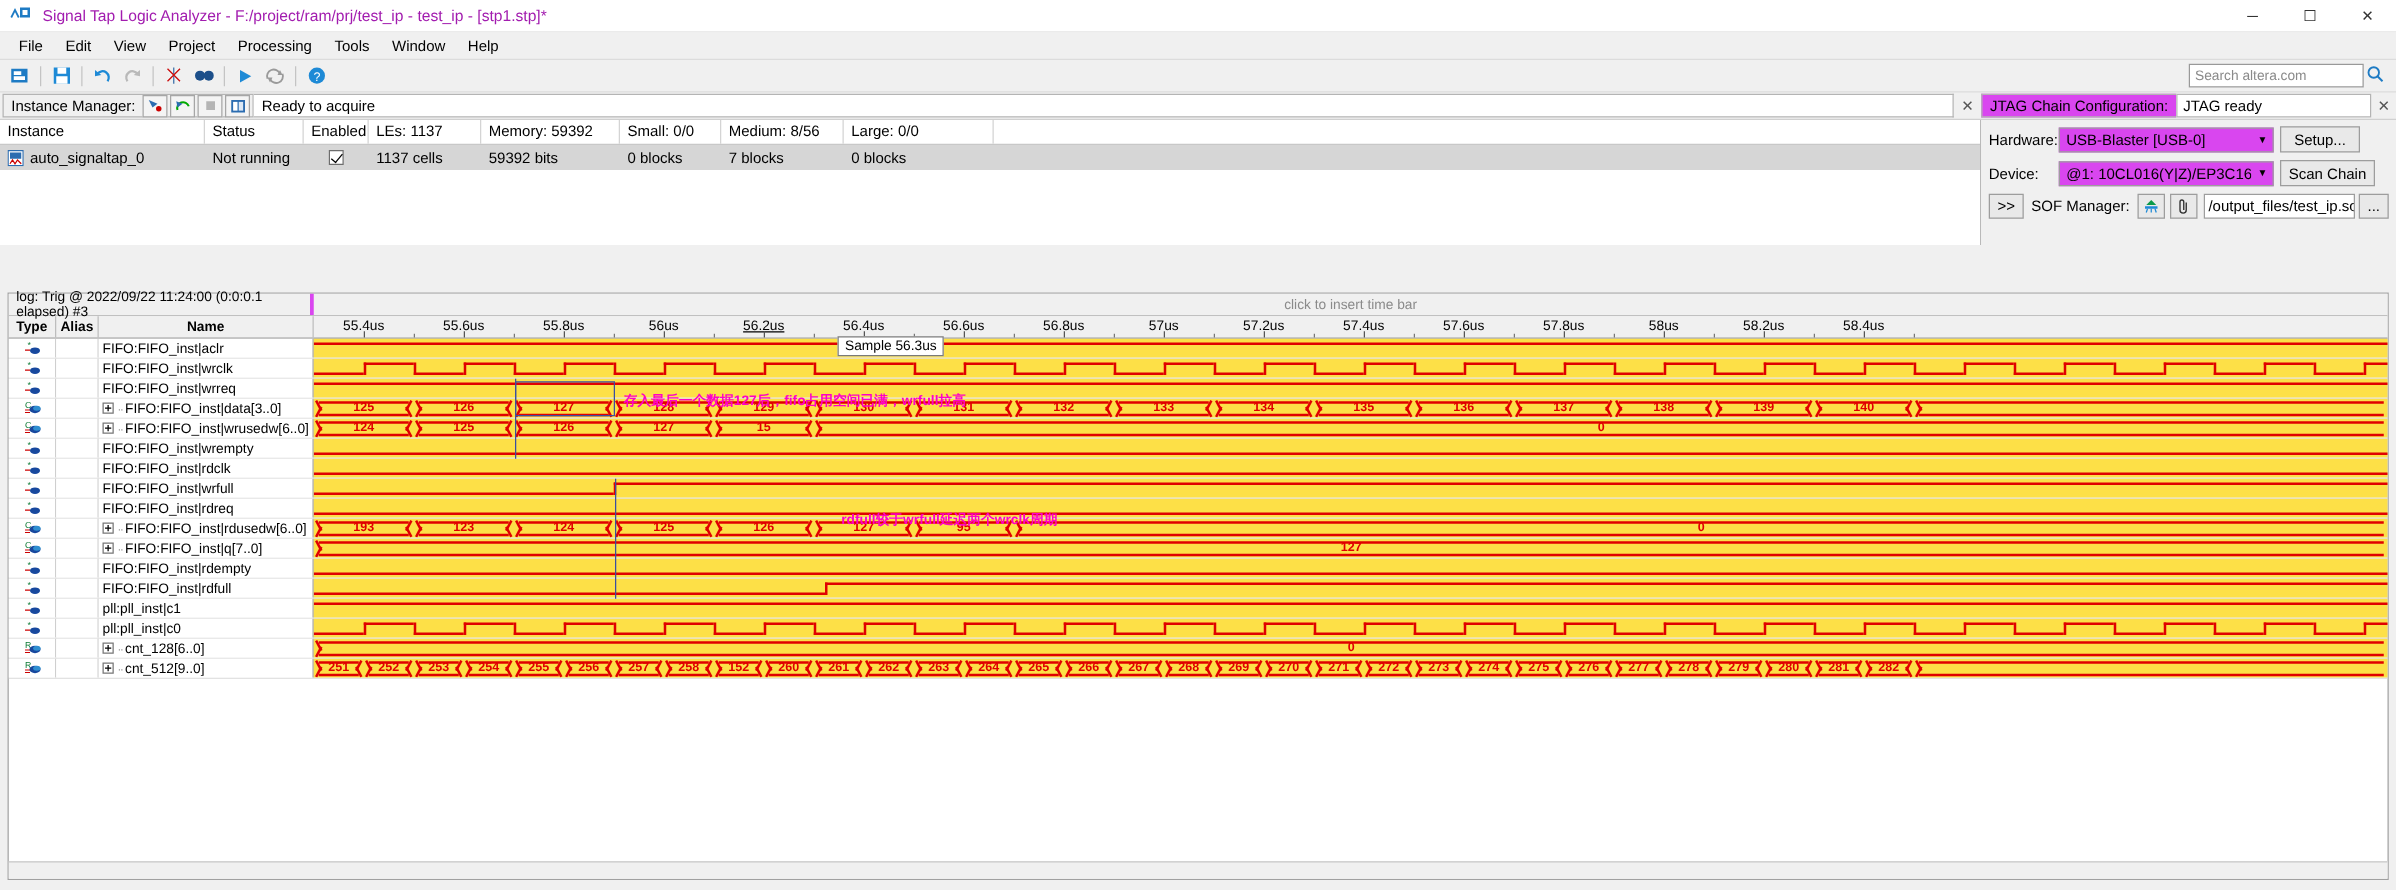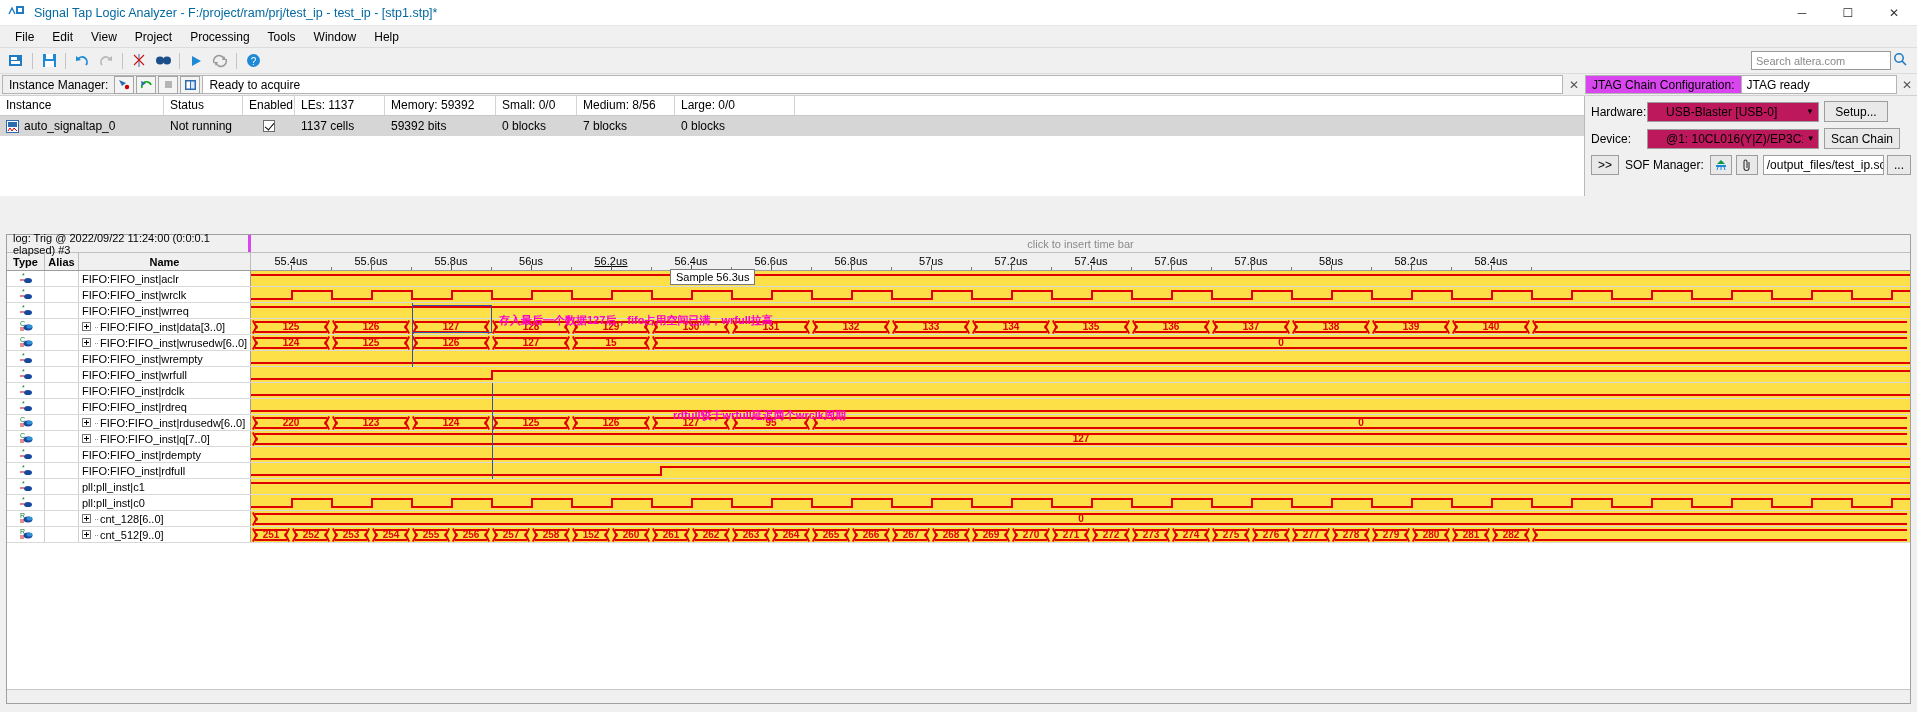--- a/index.html
+++ b/index.html
@@ -14,21 +14,21 @@
   
   #titlebar{
     height:26px; background:#ffffff; display:flex; align-items:center;
     border-bottom:1px solid #e5e5e5;
   }
   #titlebar .app-icon{
     width:22px; height:20px; margin-left:7px; margin-right:5px;
     position:relative;
   }
   #titlebar .app-icon svg{ display:block; }
-  #titlebar .title-text{ font-size:12.5px; color:#0369a1; }
+  #titlebar .title-text{ font-size:12.5px; color:#a21caf; }
   #titlebar .win-btns{ margin-left:auto; display:flex; height:26px; }
   #titlebar .win-btns div{
     width:46px; height:26px; display:flex; align-items:center; justify-content:center;
     font-size:12px; color:#333;
   }
   
   #menubar{
     height:22px; background:#f0f0f0; display:flex; align-items:center;
     padding-left:6px; border-bottom:1px solid #dcdcdc;
   }
@@ -72,22 +72,22 @@
   #insthdr .c{ border-right:1px solid #d4d4d4; padding:2px 6px; font-size:12px; overflow:hidden; white-space:nowrap;}
   #instrow{ display:flex; height:20px; background:#d6d6d6; align-items:center; }
   #instrow .c{ padding:0 6px; font-size:12px; display:flex; align-items:center; white-space:nowrap; }
   .ck{ width:12px; height:12px; border:1px solid #6d6d6d; background:#fff; position:relative; }
   .ck::after{ content:""; position:absolute; left:3px; top:0px; width:4px; height:8px;
               border:solid #000; border-width:0 1.6px 1.6px 0; transform:rotate(40deg); }
   
   #jtagpanel{ flex:0 0 332px; background:#f0f0f0; padding:5px 6px 0 6px; }
   .jrow{ display:flex; align-items:center; margin-bottom:6px; }
   .jrow .jl{ width:56px; font-size:12px; }
-  .jsel{ height:20px; border:1px solid #9d9d9d; background:#be185d; display:flex; align-items:center;
-         font-size:12px; padding-left:18px; position:relative; }
+  .jsel{ height:20px; border:1px solid #9d9d9d; background:#d946ef; display:flex; align-items:center;
+         font-size:12px; padding-left:5px; position:relative; }
   .jsel .arr{ margin-left:auto; width:16px; text-align:center; font-size:8px; }
   .jbtn{ height:21px; min-width:64px; border:1px solid #9d9d9d; background:#e9e9e9;
          display:flex; align-items:center; justify-content:center; font-size:12px; margin-left:5px; padding:0 6px;}
   .jsmall{ height:20px; width:22px; border:1px solid #9d9d9d; background:#e9e9e9;
            display:flex; align-items:center; justify-content:center; font-size:11px; }
   #soffile{ height:20px; flex:1; border:1px solid #9d9d9d; background:#fff; display:flex;
             align-items:center; font-size:12px; padding-left:3px; overflow:hidden; white-space:nowrap; }
   
   #wavepanel{
     position:absolute; left:6px; top:234px; width:1905px; height:470px;
@@ -808,42 +808,42 @@
       <div class="wrow">
         <div class="ctype">
           <svg width="16" height="13" viewBox="0 0 16 13">
             <text x="4" y="6" font-size="7" fill="#0a7a33" font-family="Liberation Sans">*</text>
             <line x1="2" y1="8" x2="6" y2="8" stroke="#c00" stroke-width="1"></line>
             <ellipse cx="10" cy="8.5" rx="4" ry="2.6" fill="#17489e"></ellipse>
           </svg>
         </div>
         <div class="calias"></div>
         <div class="cname">
+          <span>FIFO:FIFO_inst|rdclk</span>
+        </div>
+        <div class="cwave">
+          <div class="lineH" style="left: 0px; width: 1660px; top: 11px;"></div>
+        </div>
+      </div>
+      <div class="wrow">
+        <div class="ctype">
+          <svg width="16" height="13" viewBox="0 0 16 13">
+            <text x="4" y="6" font-size="7" fill="#0a7a33" font-family="Liberation Sans">*</text>
+            <line x1="2" y1="8" x2="6" y2="8" stroke="#c00" stroke-width="1"></line>
+            <ellipse cx="10" cy="8.5" rx="4" ry="2.6" fill="#17489e"></ellipse>
+          </svg>
+        </div>
+        <div class="calias"></div>
+        <div class="cname">
           <span>FIFO:FIFO_inst|wrfull</span>
         </div>
         <div class="cwave">
           <div class="lineH" style="left: 0px; width: 240px; top: 11px;"></div>
           <div class="vedge" style="left: 240px; top: 3px; height: 10px;"></div>
           <div class="lineH" style="left: 240px; width: 1420px; top: 3px;"></div>
-        </div>
-      </div>
-      <div class="wrow">
-        <div class="ctype">
-          <svg width="16" height="13" viewBox="0 0 16 13">
-            <text x="4" y="6" font-size="7" fill="#0a7a33" font-family="Liberation Sans">*</text>
-            <line x1="2" y1="8" x2="6" y2="8" stroke="#c00" stroke-width="1"></line>
-            <ellipse cx="10" cy="8.5" rx="4" ry="2.6" fill="#17489e"></ellipse>
-          </svg>
-        </div>
-        <div class="calias"></div>
-        <div class="cname">
-          <span>FIFO:FIFO_inst|rdclk</span>
-        </div>
-        <div class="cwave">
-          <div class="lineH" style="left: 0px; width: 1660px; top: 11px;"></div>
         </div>
       </div>
       <div class="wrow">
         <div class="ctype">
           <svg width="16" height="13" viewBox="0 0 16 13">
             <text x="4" y="6" font-size="7" fill="#0a7a33" font-family="Liberation Sans">*</text>
             <line x1="2" y1="8" x2="6" y2="8" stroke="#c00" stroke-width="1"></line>
             <ellipse cx="10" cy="8.5" rx="4" ry="2.6" fill="#17489e"></ellipse>
           </svg>
         </div>
@@ -872,21 +872,21 @@
           <span>FIFO:FIFO_inst|rdusedw[6..0]</span>
         </div>
         <div class="cwave">
           <div class="busseg" style="left: 0px; width: 80px;">
             <div class="tb"></div>
             <div class="bb"></div>
             <div class="lx1"></div>
             <div class="lx2"></div>
             <div class="rx1"></div>
             <div class="rx2"></div>
-            <div class="txt">220</div>
+            <div class="txt">193</div>
           </div>
           <div class="busseg" style="left: 80px; width: 80px;">
             <div class="tb"></div>
             <div class="bb"></div>
             <div class="lx1"></div>
             <div class="lx2"></div>
             <div class="rx1"></div>
             <div class="rx2"></div>
             <div class="txt">123</div>
           </div>

